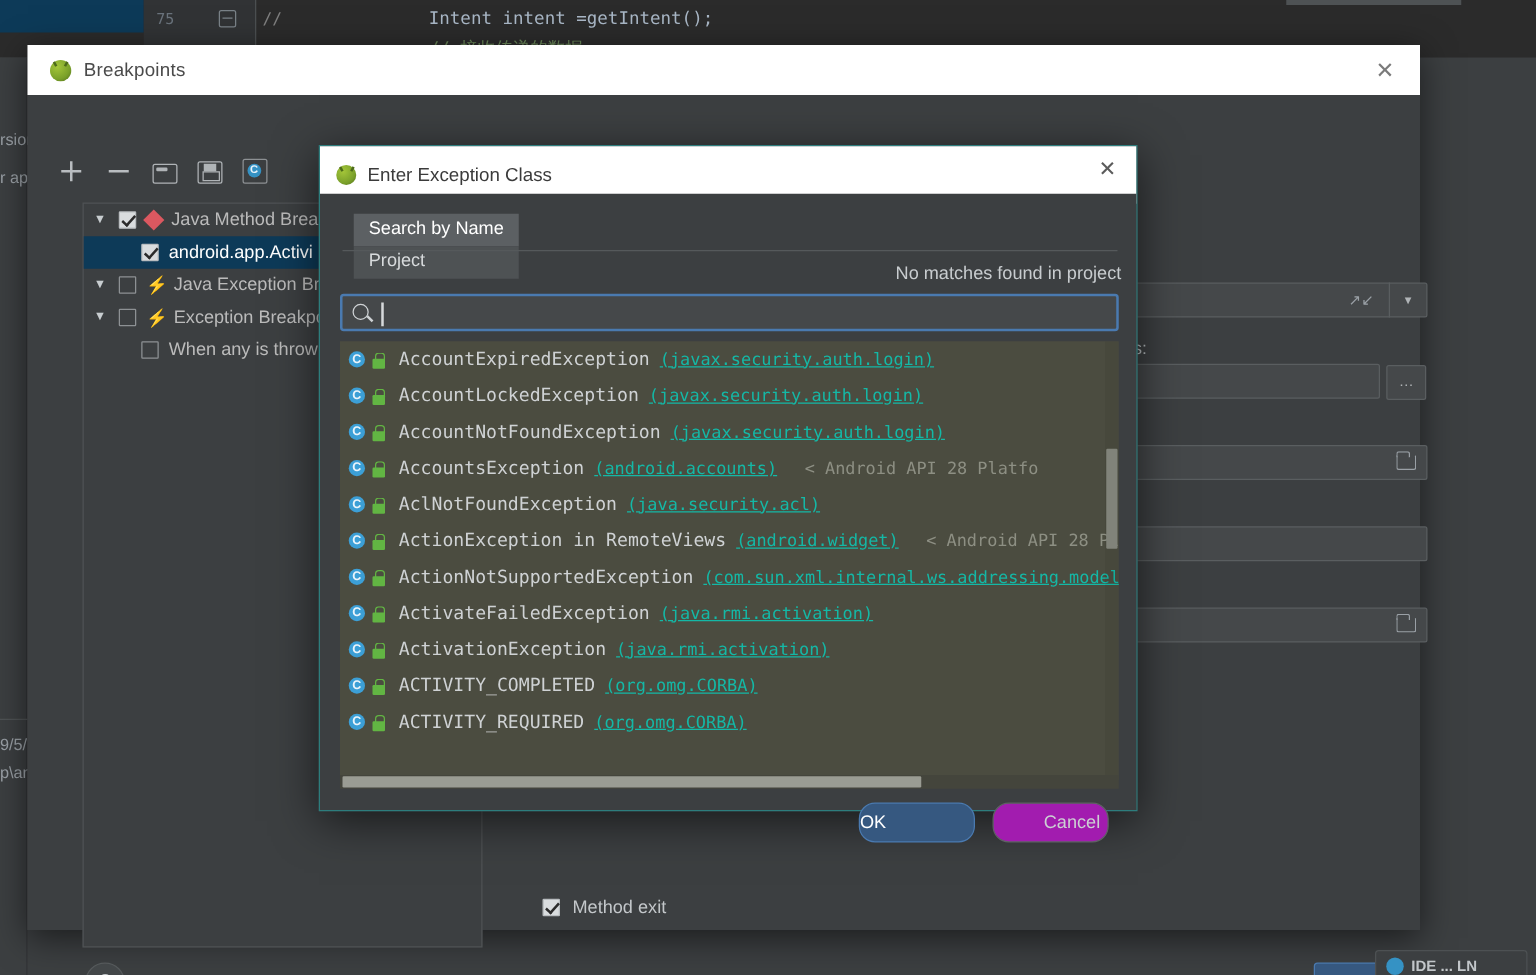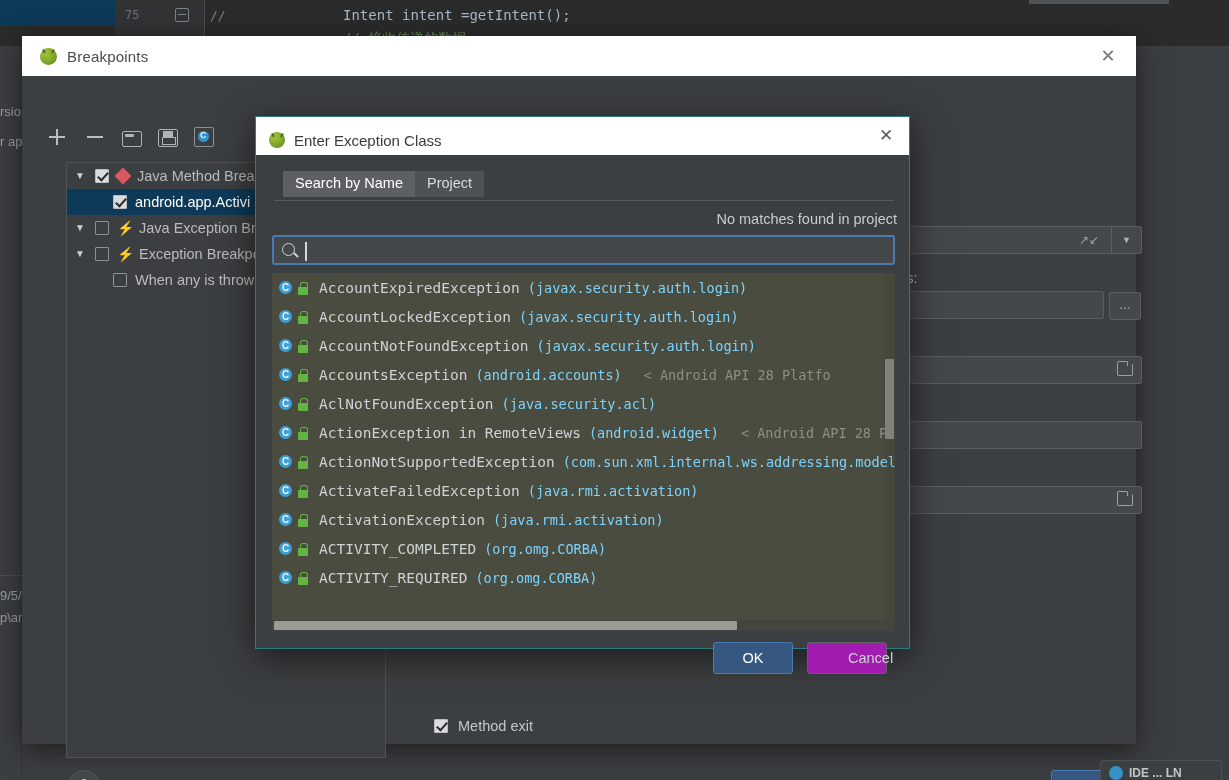--- a/index.html
+++ b/index.html
@@ -279,21 +279,21 @@
     color: #5c5c5c; font-size: 17px; line-height: 24px; text-align: center;
     cursor: pointer;
   }
   .eec-body {
     position: absolute; left: 0; top: 38px; width: 653px; height: 493px;
     background: #3c3f41;
   }
 
   .tabstrip {
     position: absolute; left: 27px; top: 16px; height: 26px;
-    display: flex; align-items: stretch;
+    display: flex; align-items: stretch; flex-direction: column;
   }
   .tab {
     padding: 3px 12px 4px; font-size: 14.5px; color: #d8dbdd;
     background: #4e5254; cursor: pointer; line-height: 19px;
   }
   .tab.active { background: #5c6063; color: #ffffff; }
   .tab-underline {
     position: absolute; left: 18px; top: 45px; width: 620px; height: 1px;
     background: #55595b;
   }
@@ -359,22 +359,23 @@
   .lock-ic::after {
     content: ""; position: absolute; left: 4px; top: 1px;
     width: 6px; height: 6px; border: 1.6px solid #62b543;
     border-bottom: none; border-radius: 3px 3px 0 0;
   }
   .cls-name {
     color: #cfd2d4; font-size: 14.5px;
     font-family: "DejaVu Sans Mono", monospace;
   }
   .cls-pkg {
-    color: #7dd3fc; font-size: 13.5px; margin-left: 8px;
+    color: #14b8a6; font-size: 13.5px; margin-left: 8px;
     font-family: "DejaVu Sans Mono", monospace;
+    text-decoration: underline;
   }
   .cls-sdk {
     color: #8d8f83; font-size: 13.5px; margin-left: 22px;
     font-family: "DejaVu Sans Mono", monospace;
   }
 
   .vscroll {
     position: absolute; right: 0; top: 0; width: 11px; height: 351px;
     background: rgba(0,0,0,0.05);
   }
@@ -389,22 +390,22 @@
   .hthumb {
     position: absolute; left: 18px; top: 466px; width: 463px; height: 9px;
     background: #9a9c93; border-radius: 1px;
   }
 
   .eec-buttons {
     position: absolute; right: 22px; top: 487px;
     display: flex; gap: 14px;
   }
   .btn {
-    width: 80px; height: 32px; border-radius: 3px;
-    font-size: 14.5px; text-align: center; line-height: 30px; cursor: pointer;
+    width: 93px; height: 32px; border-radius: 13px;
+    font-size: 14.5px; line-height: 30px; cursor: pointer;
   }
   .btn-ok { background: #365880; border: 1px solid #4a7ab0; color: #ffffff; }
   .btn-cancel { background: #a21caf; border: 1px solid #5e6264; color: #ccd0d3; padding-left: 40px; }
 
   
   .status-chip {
     position: absolute; left: 1100px; top: 760px; width: 122px; height: 26px;
     background: #3c3f41; border: 1px solid #4d5153; border-radius: 3px;
     display: flex; align-items: center; padding-left: 8px;
   }

